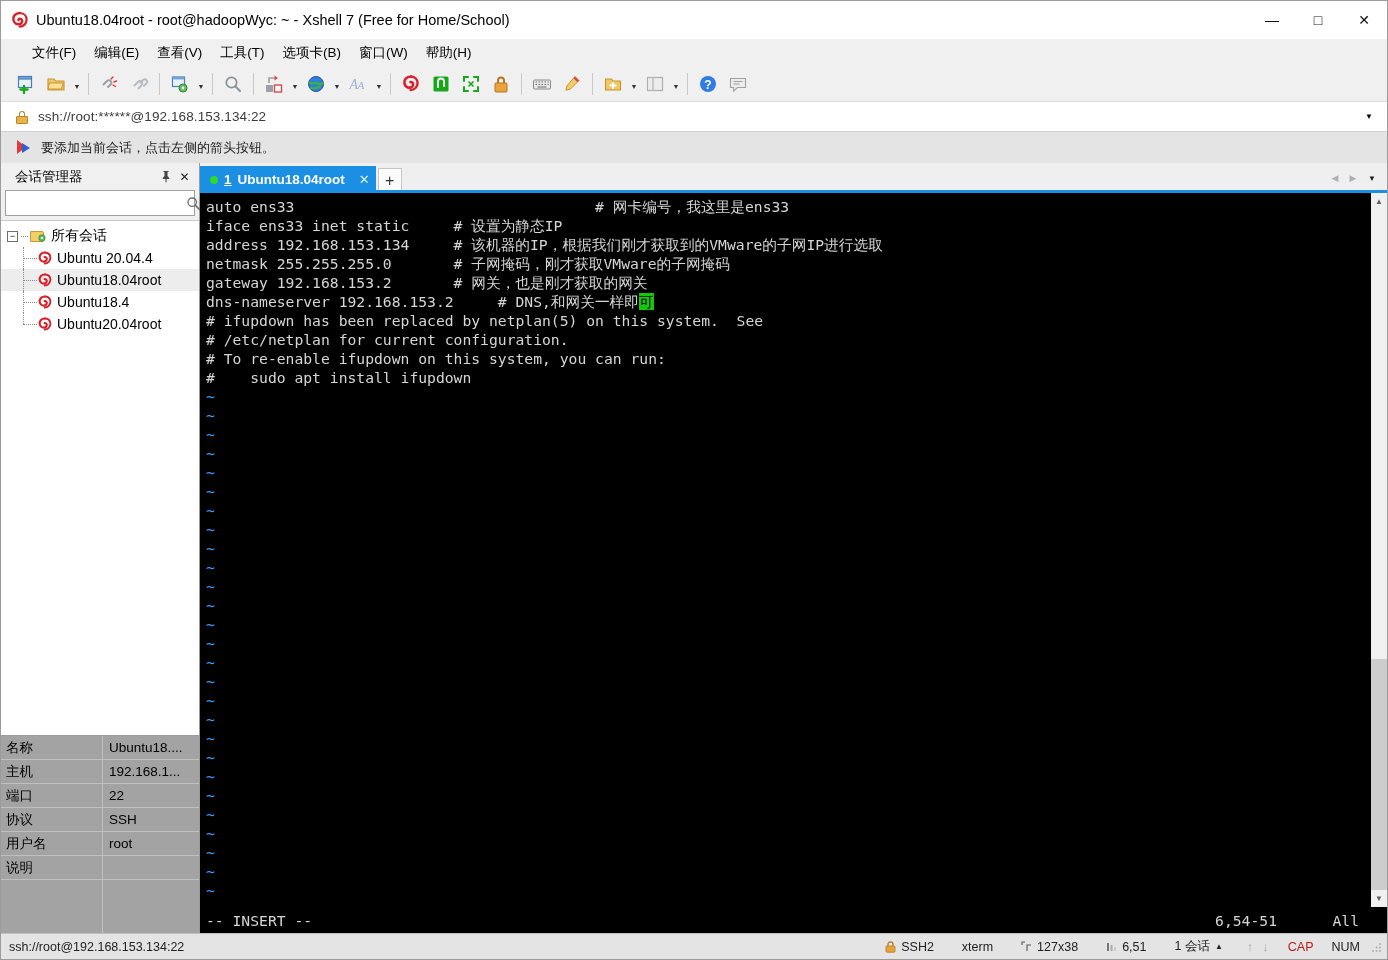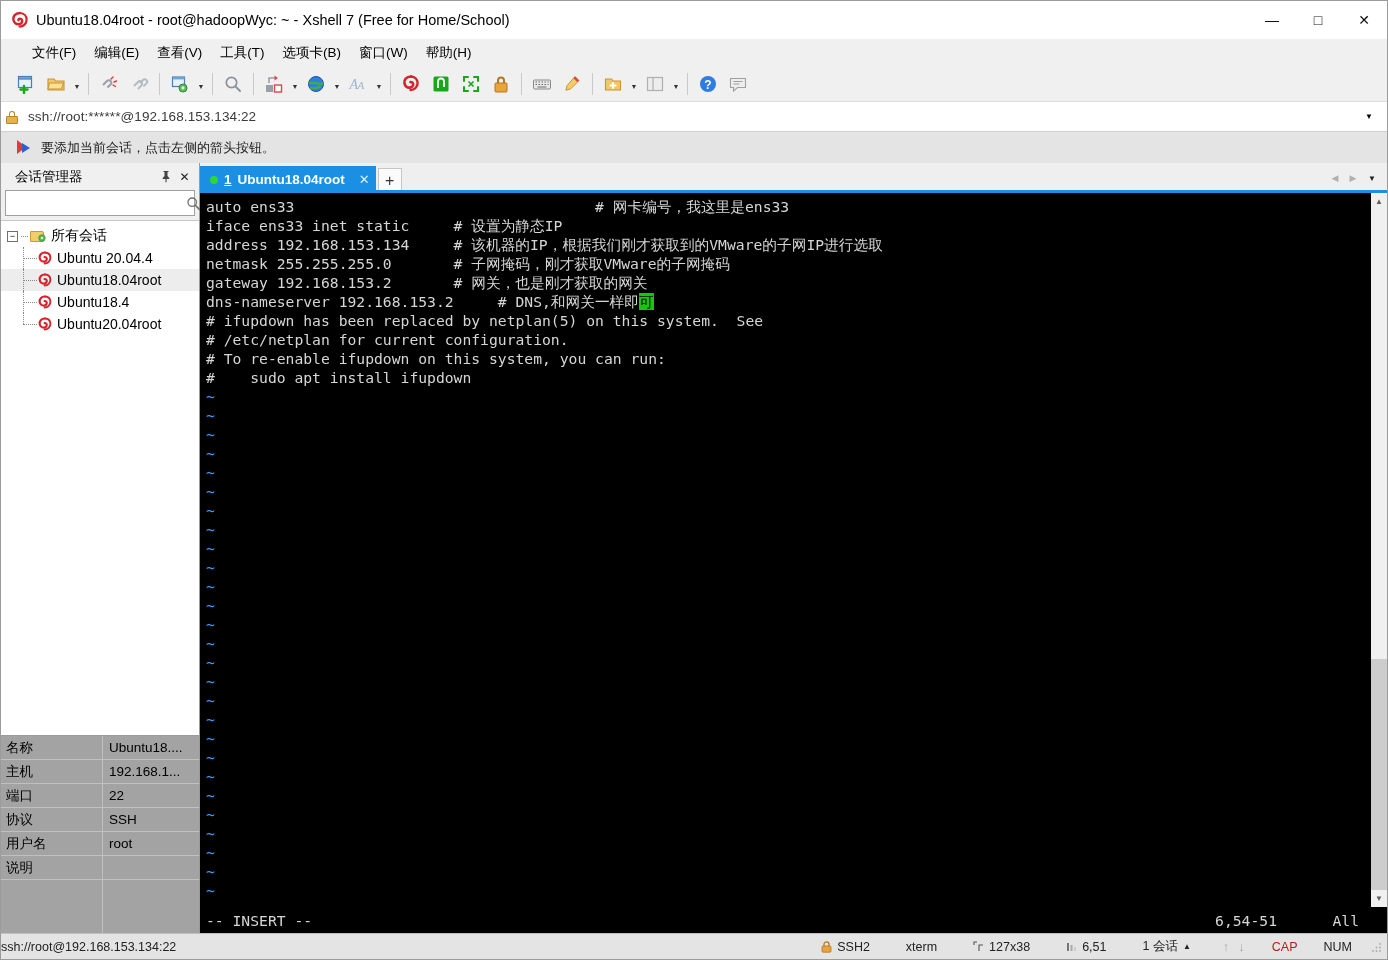--- a/index.html
+++ b/index.html
@@ -33,21 +33,21 @@
             padding-left:10px; flex:0 0 36px; gap:0px;
             border-bottom:1px solid #dcdcdc;}
   .tb{ width:30px; height:30px; display:flex; align-items:center; justify-content:center;
        position:relative; }
   .tb-arrow{ width:12px; height:30px; display:flex; align-items:flex-end; justify-content:center;
              padding-bottom:9px; font-size:7px; color:#333;}
   .tb-sep{ width:1px; height:22px; background:#c8c8c8; margin:0 5px; }
 
   
   .addrbar{ height:30px; background:#ffffff; display:flex; align-items:center;
-            flex:0 0 30px; border-bottom:1px solid #d0d0d0; padding-left:4px;text-align:center; }
+            flex:0 0 30px; border-bottom:1px solid #d0d0d0; padding-left:14px;text-align:center; }
   .addr-lock{ width:14px; height:14px; margin-right:9px; flex:0 0 14px; position:relative;}
   .addr-text{ font-size:13.5px; color:#3b3b3b; letter-spacing:0.1px; }
   .addr-drop{ margin-left:auto; width:36px; height:30px; display:flex;
               align-items:center; justify-content:center; font-size:8px; color:#000;}
 
   
   .noticebar{ height:31px; background:#e4e4e4; display:flex; align-items:center;
               flex:0 0 31px; padding-left:16px; }
   .notice-flag{ width:15px; height:15px; margin-right:9px; position:relative; flex:0 0 15px;}
   .notice-text{ font-size:13px; color:#222; }
@@ -137,22 +137,22 @@
             flex-direction:column; border-left:1px solid #000; }
   .vs-btn{ height:17px; flex:0 0 17px; background:#f0f0f0; display:flex;
            align-items:center; justify-content:center; font-size:8px; color:#606060;}
   .vs-track{ flex:1 1 auto; position:relative; background:#f0f0f0; }
   .vs-thumb{ position:absolute; left:0; right:0; top:66%; bottom:0; background:#cdcdcd; }
 
   
   .statusbar{ height:26px; flex:0 0 26px; background:#e4e4e4; display:flex;
               align-items:center; font-size:12.5px; color:#222;
               border-top:1px solid #c0c0c0; }
-  .sb-left{ }
-  .sb-right{ margin-left:auto; display:flex; align-items:center; gap:8px; padding-right:4px; }
+  .sb-left{ padding-left:8px; }
+  .sb-right{ margin-left:auto; display:flex; align-items:center; gap:0; padding-right:4px; }
   .sb-cell{ display:flex; align-items:center; gap:5px; padding:0 14px; height:26px;}
   .sb-muted{ color:#b91c1c; }
   .grip{ width:12px; height:12px; margin-left:2px; position:relative; }
 
   
   .lock-body{ position:absolute; left:1px; top:6px; width:12px; height:8px;
               background:#e8b44a; border:1px solid #b5862b; border-radius:1px;}
   .lock-sh{ position:absolute; left:4px; top:1px; width:6px; height:6px;
             border:1.5px solid #b5862b; border-bottom:none; border-radius:3px 3px 0 0;}
   .flag-r{ position:absolute; left:0; top:0; width:0; height:0;

